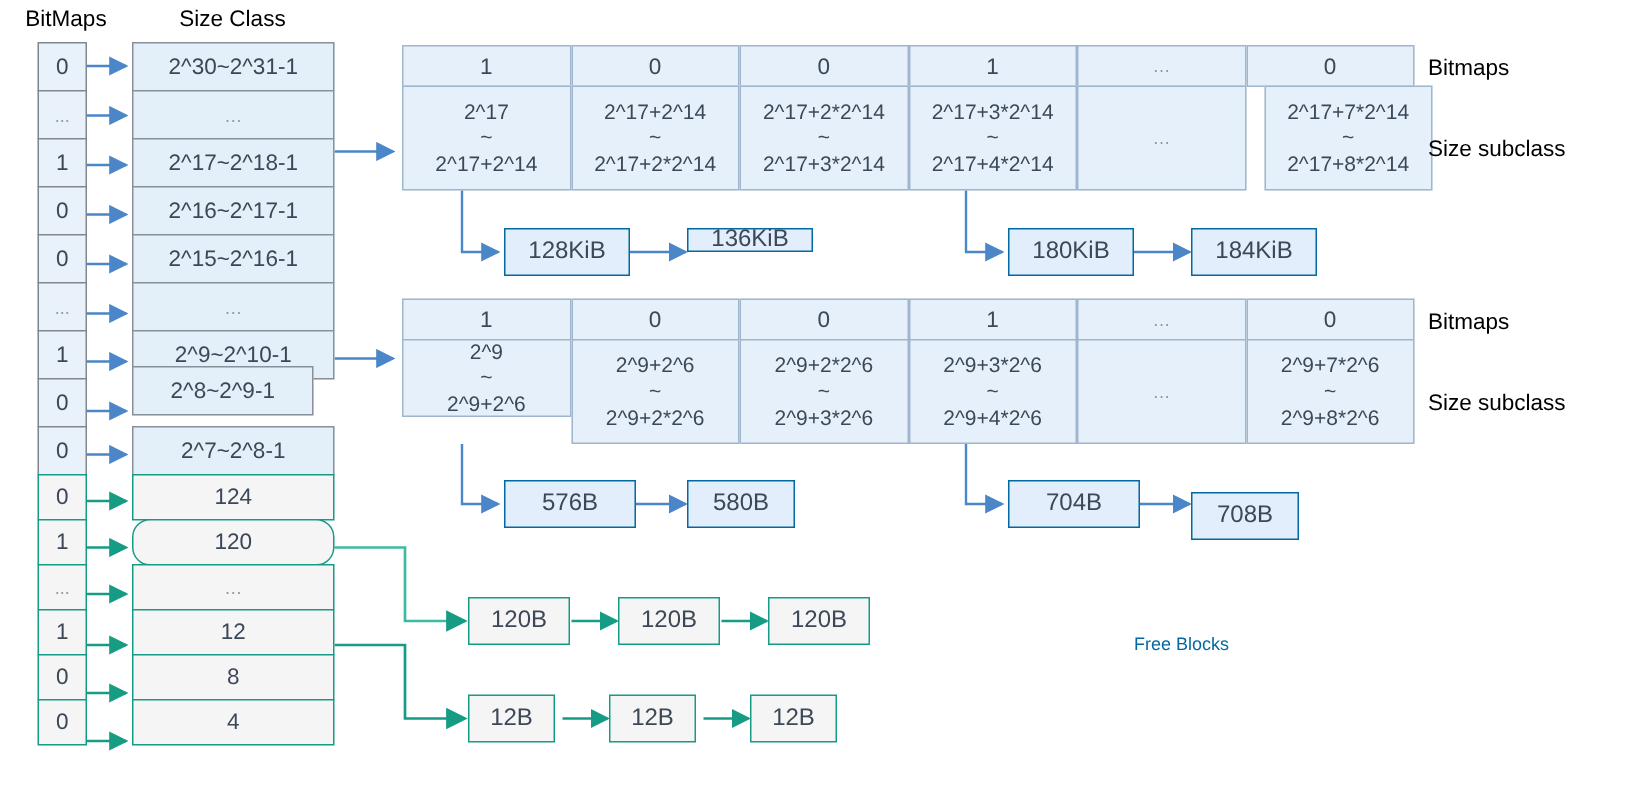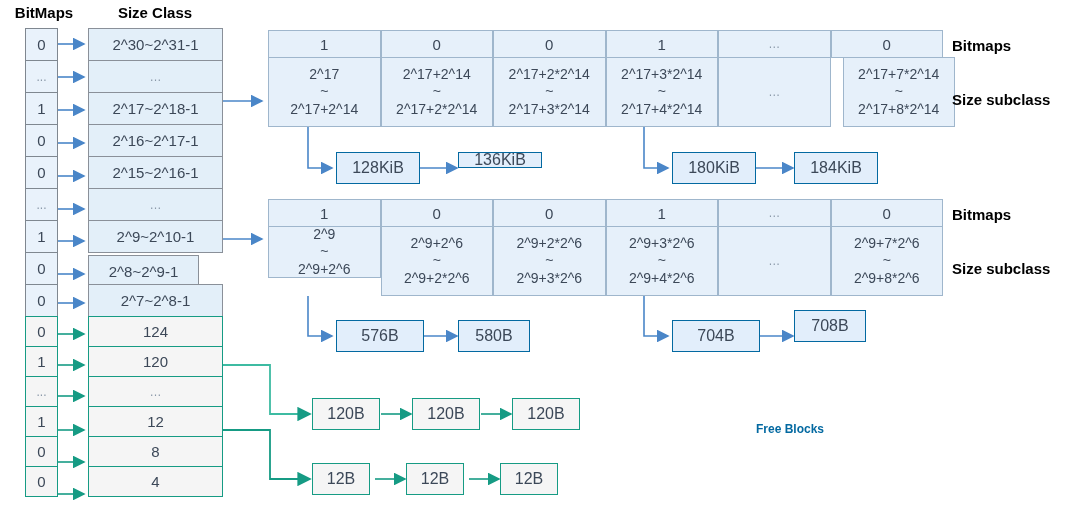--- a/index.html
+++ b/index.html
@@ -2,21 +2,21 @@
 <html><head>
 <meta charset="utf-8">
 <style>
   html,body{margin:0;padding:0;background:#ffffff;}
   body{width:1083px;height:527px;position:relative;
        font-family:"Liberation Sans","DejaVu Sans",sans-serif;
        color:#3c4858;overflow:hidden;}
   .stage{position:absolute;left:0;top:0;width:1083px;height:527px;}
 
   
-  .abs{position:absolute;box-sizing:border-box;font-weight:bold;}
+  .abs{position:absolute;box-sizing:border-box;}
 
   
   .col-head{font-size:15px;color:#000;text-align:center;white-space:nowrap;}
   .side-label{font-size:15px;color:#000;white-space:nowrap;}
   .free-label{font-size:12px;color:#0369a1;white-space:nowrap;}
 
   
   .cell{position:absolute;box-sizing:border-box;display:flex;
         align-items:center;justify-content:center;font-size:15px;
         line-height:1;}
@@ -155,39 +155,39 @@
       </div>
       <div class="cell bm-blue" style="left: 25px; top: 220px; width: 33px; height: 33px;">
         <span class="txt">1</span>
       </div>
       <div class="cell blue" style="left: 88px; top: 220px; width: 135px; height: 33px;">
         <span class="txt">2^9~2^10-1</span>
       </div>
       <div class="cell bm-blue" style="left: 25px; top: 252px; width: 33px; height: 33px;">
         <span class="txt">0</span>
       </div>
-      <div class="cell blue" style="left: 88px; top: 255px; width: 111px; height: 33px;">
+      <div class="cell blue" style="left: 88px; top: 244px; width: 121px; height: 33px;">
         <span class="txt">2^8~2^9-1</span>
       </div>
       <div class="cell bm-blue" style="left: 25px; top: 284px; width: 33px; height: 33px;">
         <span class="txt">0</span>
       </div>
       <div class="cell blue" style="left: 88px; top: 284px; width: 135px; height: 33px;">
         <span class="txt">2^7~2^8-1</span>
       </div>
       <div class="cell bm-green" style="left: 25px; top: 316px; width: 33px; height: 31px;">
         <span class="txt">0</span>
       </div>
       <div class="cell green" style="left: 88px; top: 316px; width: 135px; height: 31px;">
         <span class="txt">124</span>
       </div>
       <div class="cell bm-green" style="left: 25px; top: 346px; width: 33px; height: 31px;">
         <span class="txt">1</span>
       </div>
-      <div class="cell green" style="left: 88px; top: 346px; width: 135px; height: 31px;">
+      <div class="cell green" style="left: 88px; top: 346px; width: 135px; height: 31px; border-radius: 12px;">
         <span class="txt">120</span>
       </div>
       <div class="cell bm-green" style="left: 25px; top: 376px; width: 33px; height: 31px;">
         <span class="txt ellip">...</span>
       </div>
       <div class="cell green" style="left: 88px; top: 376px; width: 135px; height: 31px;">
         <span class="txt ellip">…</span>
       </div>
       <div class="cell bm-green" style="left: 25px; top: 406px; width: 33px; height: 31px;">
         <span class="txt">1</span>
@@ -353,21 +353,21 @@
       </div>
       <div class="blk bluebox" style="left: 336px; top: 320px; width: 88px; height: 32px; align-items: center;">
         <span>576B</span>
       </div>
       <div class="blk bluebox" style="left: 458px; top: 320px; width: 72px; height: 32px;">
         <span>580B</span>
       </div>
       <div class="blk bluebox" style="left: 672px; top: 320px; width: 88px; height: 32px;">
         <span>704B</span>
       </div>
-      <div class="blk bluebox" style="left: 794px; top: 310px; width: 72px; height: 32px;">
+      <div class="blk bluebox" style="left: 794px; top: 328px; width: 72px; height: 32px;">
         <span>708B</span>
       </div>
       <div class="blk greenbox" style="left: 312px; top: 398px; width: 68px; height: 32px;">
         <span>120B</span>
       </div>
       <div class="blk greenbox" style="left: 412px; top: 398px; width: 68px; height: 32px;">
         <span>120B</span>
       </div>
       <div class="blk greenbox" style="left: 512px; top: 398px; width: 68px; height: 32px;">
         <span>120B</span>

